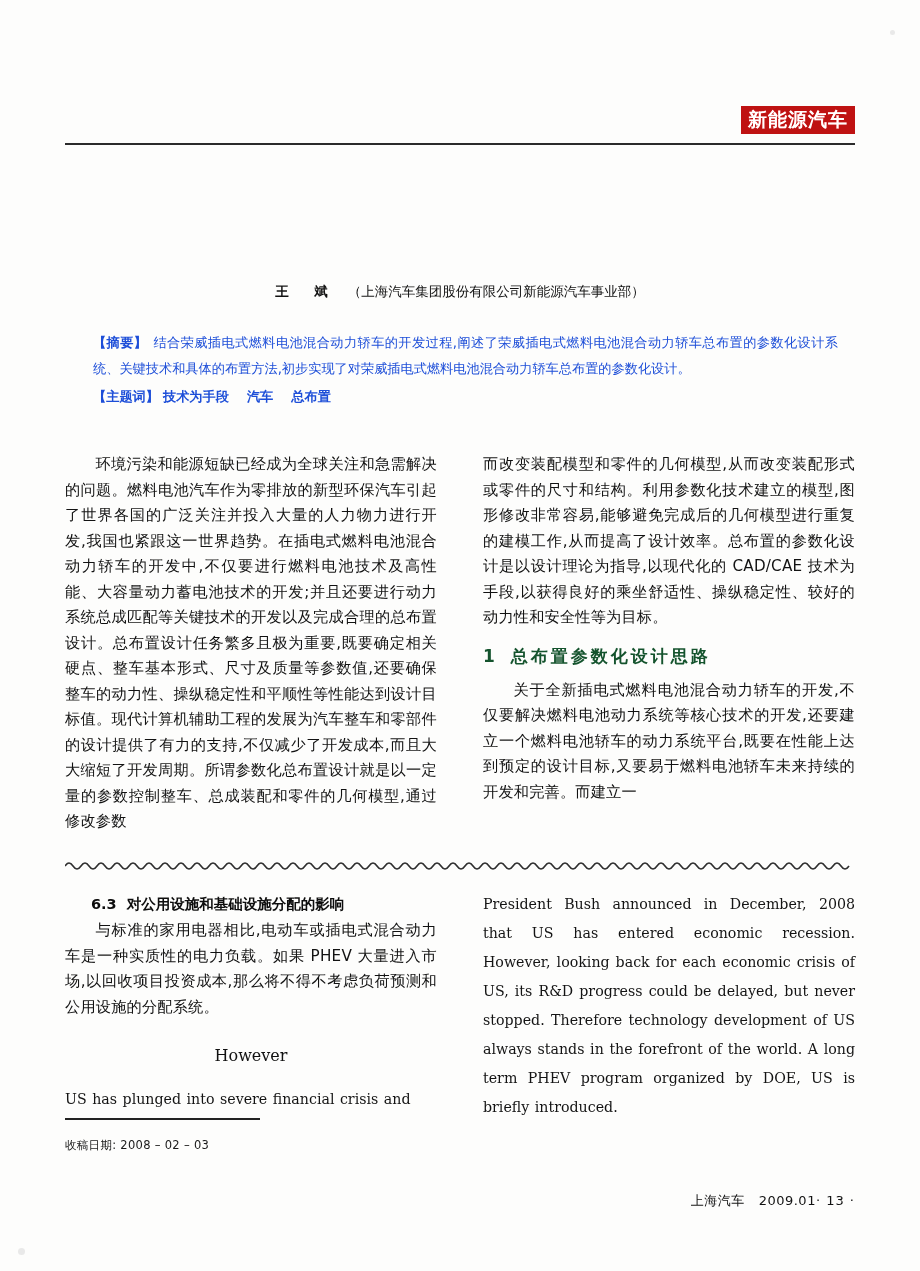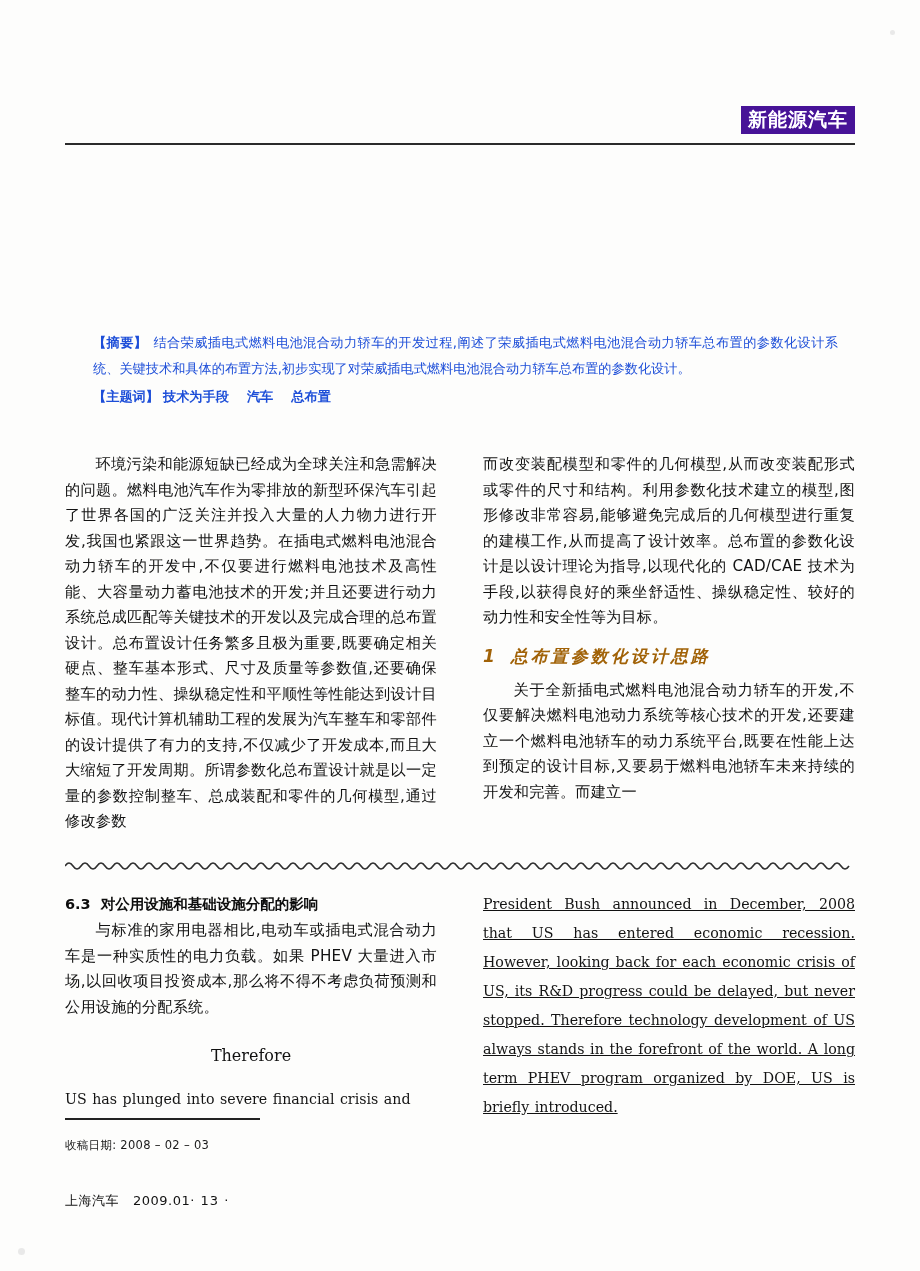--- a/index.html
+++ b/index.html
@@ -36,21 +36,21 @@
     position: absolute;
     left: 0;
     top: 98px;
     width: 790px;
     height: 50px;
   }
   .header-banner {
     position: absolute;
     right: 0;
     top: 8px;
-    background: #4c1d95;
+    background: #b91c1c;
     color: #ffffff;
     font-family: "DejaVu Sans", sans-serif;
     font-weight: bold;
     font-size: 19px;
     letter-spacing: 1px;
     padding: 4px 7px 5px 7px;
     line-height: 1;
     filter: contrast(1.1);
     margin-left: 32px;
   }
@@ -142,22 +142,21 @@
     margin: 0;
     letter-spacing: 0.2px;
   }
   .body-text.indent { text-indent: 2em; }
 
   .section-head {
     font-size: 17px;
     font-weight: bold;
     letter-spacing: 3px;
     margin: 14px 0 10px 0;
-    color: #a16207;
-    font-style: italic;
+    color: #14532d;
   }
   .section-head .num {
     margin-right: 16px;
     letter-spacing: 0;
   }
 
   
   .wavy-sep {
     position: absolute;
     left: 0;
@@ -174,29 +173,28 @@
     position: absolute;
     left: 0;
     top: 895px;
     width: 372px;
   }
   .low-right {
     position: absolute;
     left: 418px;
     top: 890px;
     width: 372px;
-    text-decoration: underline;
   }
   .sub-head {
     font-size: 14.5px;
     font-weight: bold;
     margin: 0 0 4px 0;
     color: #0d0d0d;
   }
-  .sub-head .num { margin-right: 10px; }
+  .sub-head .num { margin-right: 10px; margin-left: 26px; }
 
   .en-text {
     font-family: "DejaVu Serif", serif;
     font-size: 14.2px;
     line-height: 29px;
     text-align: justify;
     color: #141414;
     margin: 0;
     word-spacing: 1px;
   }
@@ -226,21 +224,21 @@
     letter-spacing: 0.3px;
   }
 
   
   .footer {
     position: absolute;
     left: 0;
     top: 1192px;
     width: 790px;
     display: flex;
-    justify-content: flex-start;
+    justify-content: flex-end;
     align-items: baseline;
     font-size: 13px;
     color: #121212;
   }
   .footer-left { letter-spacing: 0.5px; }
   .footer-left .issue { margin-left: 14px; }
   .footer-right { letter-spacing: 1px; }
 
   
   .speckle {
@@ -255,20 +253,23 @@
 
 <div class="page">
   <div class="content">
 
     <div class="header-zone">
       <div class="header-banner">新能源汽车</div>
       <div class="header-rule"></div>
     </div>
 
 
+    <div class="authors">
+      <span class="author-name">王　斌</span><span class="author-affil">（上海汽车集团股份有限公司新能源汽车事业部）</span>
+    </div>
 
     <div class="abstract-block">
       <p>
         <span class="abs-label">【摘要】</span><span>结合荣威插电式燃料电池混合动力轿车的开发过程,阐述了荣威插电式燃料电池混合动力轿车总布置的参数化设计系统、关键技术和具体的布置方法,初步实现了对荣威插电式燃料电池混合动力轿车总布置的参数化设计。</span>
       </p>
       <div class="keywords">
         <span class="kw-label">【主题词】</span><span class="kw-item">技术为手段</span><span class="kw-item">汽车</span><span class="kw-item">总布置</span>
       </div>
     </div>
 
@@ -289,21 +290,21 @@
         <path d="M0 8 q4 -6 8 0 t8 0 t8 0 t8 0 t8 0 t8 0 t8 0 t8 0 t8 0 t8 0 t8 0 t8 0 t8 0 t8 0 t8 0 t8 0 t8 0 t8 0 t8 0 t8 0 t8 0 t8 0 t8 0 t8 0 t8 0 t8 0 t8 0 t8 0 t8 0 t8 0 t8 0 t8 0 t8 0 t8 0 t8 0 t8 0 t8 0 t8 0 t8 0 t8 0 t8 0 t8 0 t8 0 t8 0 t8 0 t8 0 t8 0 t8 0 t8 0 t8 0 t8 0 t8 0 t8 0 t8 0 t8 0 t8 0 t8 0 t8 0 t8 0 t8 0 t8 0 t8 0 t8 0 t8 0 t8 0 t8 0 t8 0 t8 0 t8 0 t8 0 t8 0 t8 0 t8 0 t8 0 t8 0 t8 0 t8 0 t8 0 t8 0 t8 0 t8 0 t8 0 t8 0 t8 0 t8 0 t8 0 t8 0 t8 0 t8 0 t8 0 t8 0 t8 0 t8 0 t8 0 t8 0 t8 0 t8 0 t8 0" fill="none" stroke="#2f2f2f" stroke-width="1.6"></path>
       </svg>
     </div>
 
     <div class="low-left">
       <div class="sub-head">
         <span class="num">6.3</span><span>对公用设施和基础设施分配的影响</span>
       </div>
       <p class="body-text indent">与标准的家用电器相比,电动车或插电式混合动力车是一种实质性的电力负载。如果 PHEV 大量进入市场,以回收项目投资成本,那么将不得不考虑负荷预测和公用设施的分配系统。</p>
 
-      <div class="abstract-en-title">Therefore</div>
+      <div class="abstract-en-title">However</div>
       <p class="en-text">US has plunged into severe financial crisis and</p>
     </div>
 
     <div class="low-right">
       <p class="en-text">President Bush announced in December, 2008 that US has entered economic recession. However, looking back for each economic crisis of US, its R&amp;D progress could be delayed, but never stopped. Therefore technology development of US always stands in the forefront of the world. A long term PHEV program organized by DOE, US is briefly introduced.</p>
     </div>
 
     <div class="foot-rule"></div>
     <div class="footnote">收稿日期: 2008 – 02 – 03</div>
 

